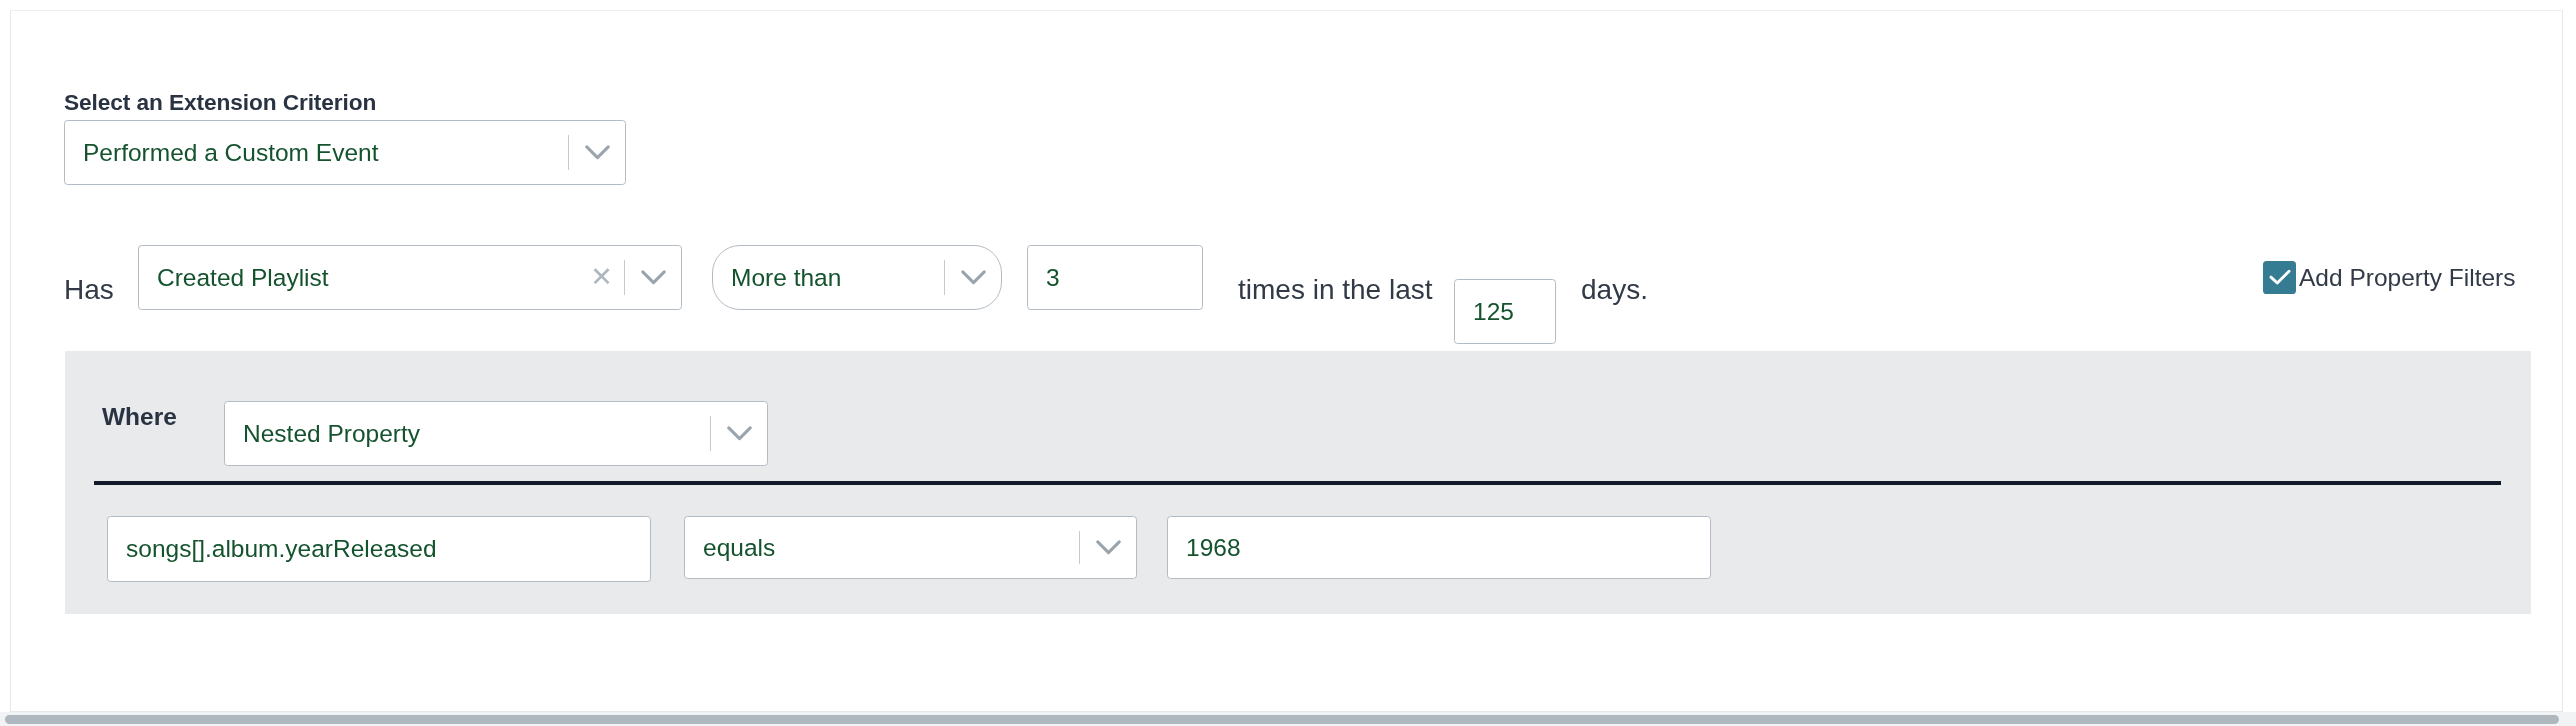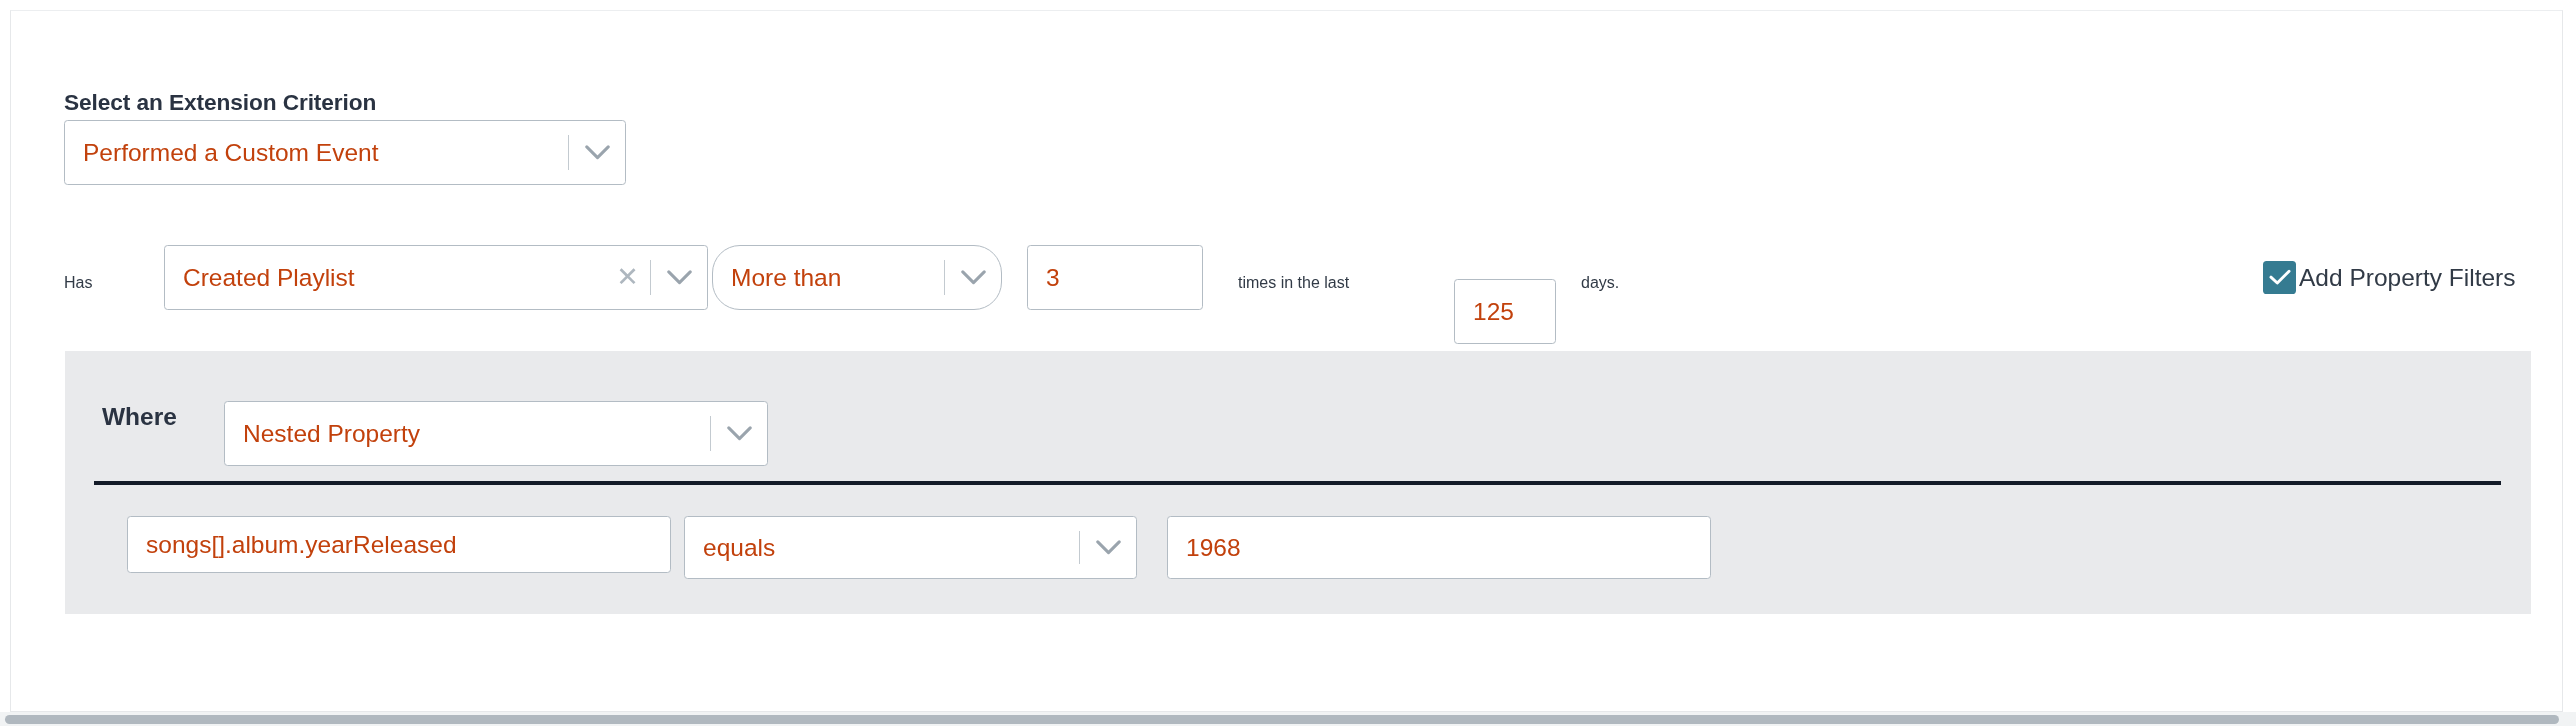--- a/index.html
+++ b/index.html
@@ -65,21 +65,21 @@
   .field {
     position: absolute;
     background: #ffffff;
     border: 0.9px solid #b3bcc4;
     border-radius: 3.6px;
     display: flex;
     align-items: center;
   }
   .field-text {
     font-size: 24.5px;
-    color: #c2410c;
+    color: #14532d;
     white-space: nowrap;
     overflow: hidden;
     flex: 1 1 auto;
   }
   .field-pad { padding-left: 18px; }
 
   
   .select-affix {
     display: flex;
     align-items: center;
@@ -116,26 +116,26 @@
   }
 
   
   #criterion-select {
     left: 53px;  top: 109px;  width: 562px;  height: 65px;
   }
 
   
   .inline-text {
     position: absolute;
-    font-size: 16px;
+    font-size: 28px;
     color: #313a46;
     white-space: nowrap;
   }
   #has-label      { left: 53px;  top: 263px; }
-  #event-select   { left: 127px; top: 234px; width: 544px; height: 65px; margin-left: 26px; }
+  #event-select   { left: 127px; top: 234px; width: 544px; height: 65px; }
   #operator-select{ left: 701px; top: 234px; width: 290px; height: 65px; border-radius: 28px; }
   #count-input    { left: 1016px;top: 234px; width: 176px; height: 65px; }
   #times-label    { left: 1227px;top: 263px; }
   #days-input     { left: 1443px;top: 234px; width: 102px; height: 65px; margin-top: 34px; }
   #days-label     { left: 1570px;top: 263px; }
 
   
   #add-property-filters {
     position: absolute;
     left: 2252px;
@@ -183,21 +183,21 @@
   .panel-divider {
     position: absolute;
     left: 83px;
     top: 470px;
     width: 2407px;
     height: 3.6px;
     background: #131b28;
   }
 
   
-  #property-path-input { left: 116px;  top: 505px; width: 544px; height: 57px; }
+  #property-path-input { left: 96px;  top: 505px; width: 544px; height: 66px; }
   #comparator-select   { left: 673px;  top: 505px; width: 453px; height: 63px; }
   #property-value-input{ left: 1156px; top: 505px; width: 544px; height: 63px; }
 </style>
 </head>
 <body>
 
 <div class="screen">
 
   <div class="card">
 

